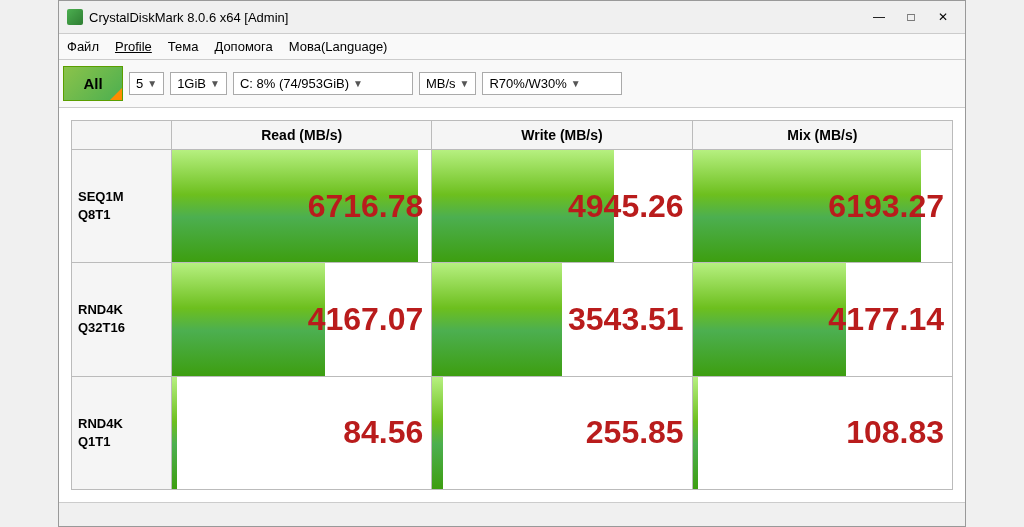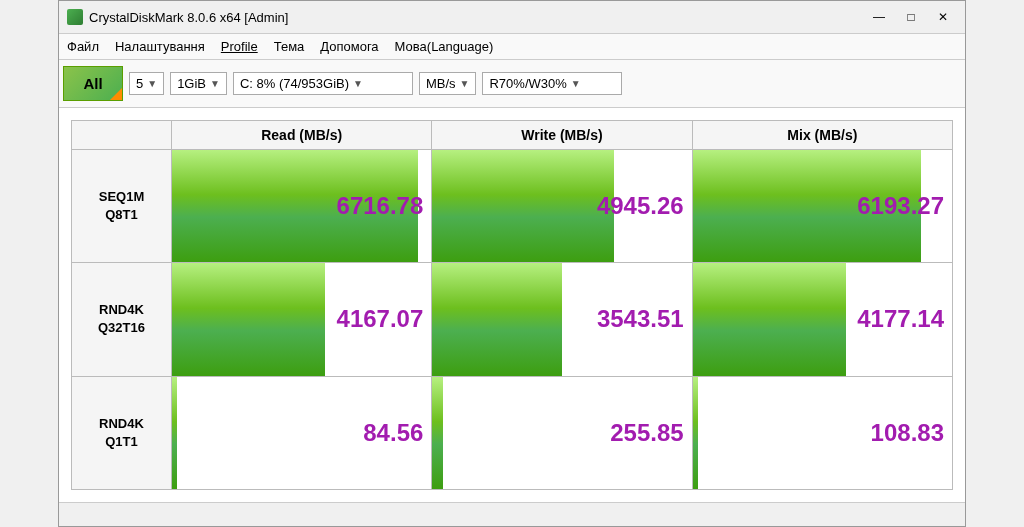--- a/index.html
+++ b/index.html
@@ -125,36 +125,35 @@
     }
     .bench-table th {
       text-align: center;
       font-size: 14px;
       font-weight: bold;
       padding: 6px 4px;
       border: 1px solid #bbb;
       background: #f5f5f5;
     }
     .bench-table .row-label {
-      text-align: center;
       font-size: 13px;
       font-weight: bold;
       padding: 4px 6px;
       border: 1px solid #bbb;
       background: #f5f5f5;
       white-space: nowrap;
       line-height: 1.4;
     }
     .bench-table td.value-cell {
       border: 1px solid #bbb;
       text-align: right;
       padding: 2px 8px 2px 4px;
-      font-size: 24px;
-      font-weight: bold;
-      color: #a21caf;
+      font-size: 32px;
+      font-weight: bold;
+      color: #b91c1c;
       position: relative;
       overflow: hidden;
       vertical-align: middle;
       height: 72px;
     }
     .bar-bg {
       position: absolute;
       left: 0;
       top: 0;
       height: 100%;
@@ -186,21 +185,20 @@
     <span class="title-bar-text">CrystalDiskMark 8.0.6 x64 [Admin]</span>
     <div class="title-bar-controls">
       <button class="title-bar-btn">—</button>
       <button class="title-bar-btn">□</button>
       <button class="title-bar-btn close">✕</button>
     </div>
   </div>
 
   <div class="menu-bar">
     <span class="menu-item">Файл</span>
-    <span class="menu-item">Налаштування</span>
     <span class="menu-item underline">Profile</span>
     <span class="menu-item">Тема</span>
     <span class="menu-item">Допомога</span>
     <span class="menu-item">Мова(Language)</span>
   </div>
 
   <div class="toolbar">
     <button class="all-btn">All</button>
     <div class="dropdown">
       <span>5</span>

